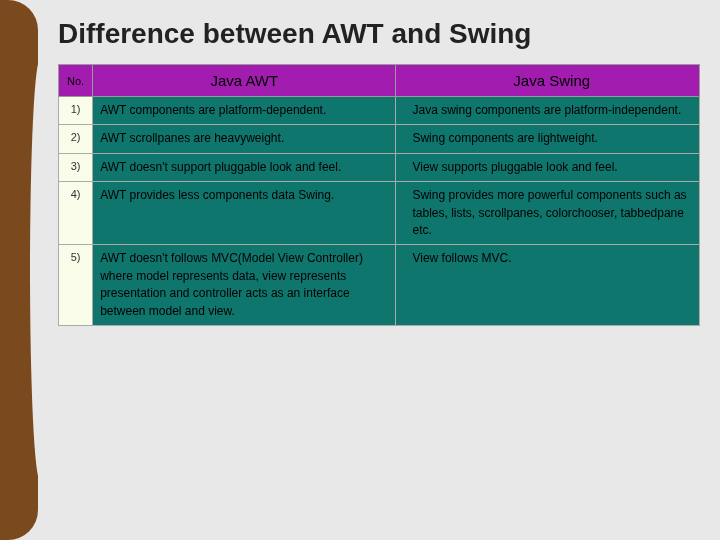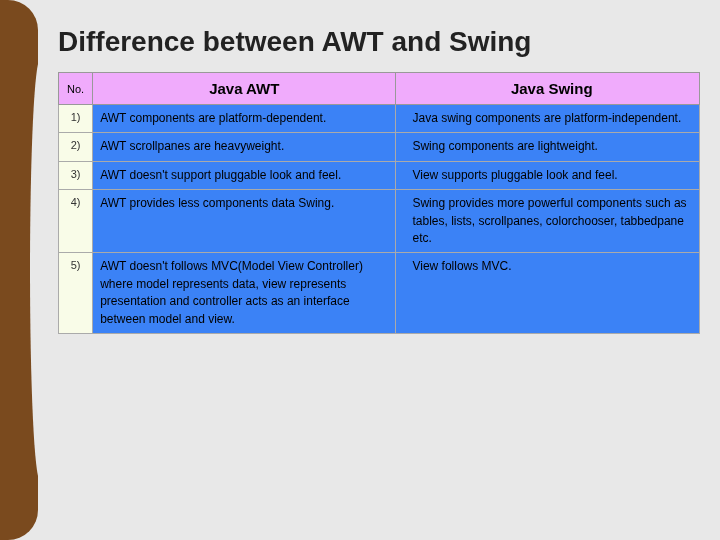--- a/index.html
+++ b/index.html
@@ -48,63 +48,62 @@
       right: 0;
       bottom: 0;
       padding: 18px 20px 10px 20px;
     }
 
     .page-title {
       font-size: 28px;
       font-weight: bold;
       color: #222;
       margin-bottom: 14px;
-      margin-top: 8px;
     }
 
     table {
       width: 100%;
       border-collapse: collapse;
       font-size: 12px;
     }
 
     table th {
       background: #c8d8a0;
-      font-weight: bold;
+      font-weight: normal;
       font-size: 15px;
       padding: 7px 8px;
       border: 1.5px solid #999;
       text-align: center;
     }
 
     table th.no-col {
       background: #c8d8a0;
       font-size: 11px;
       font-weight: normal;
       width: 32px;
     }
 
     table td {
       border: 1.5px solid #aaa;
       padding: 5px 7px;
       vertical-align: top;
       line-height: 1.45;
-      background: #3b82f6;
+      background: #0f766e;
     }
 
     table td.no-cell {
       background: #f9fce8;
       text-align: center;
       font-size: 11px;
       color: #333;
       width: 32px;
     }
 
     table tr:first-child th {
-      background: #f0abfc;
+      background: #a21caf;
     }
 
     .col-awt { width: 48%; }
     .col-swing { width: 48%; padding-left: 16px; }
   </style>
 </head>
 <body>
 
 <div class="page-bg">
   <div class="left-deco"></div>

